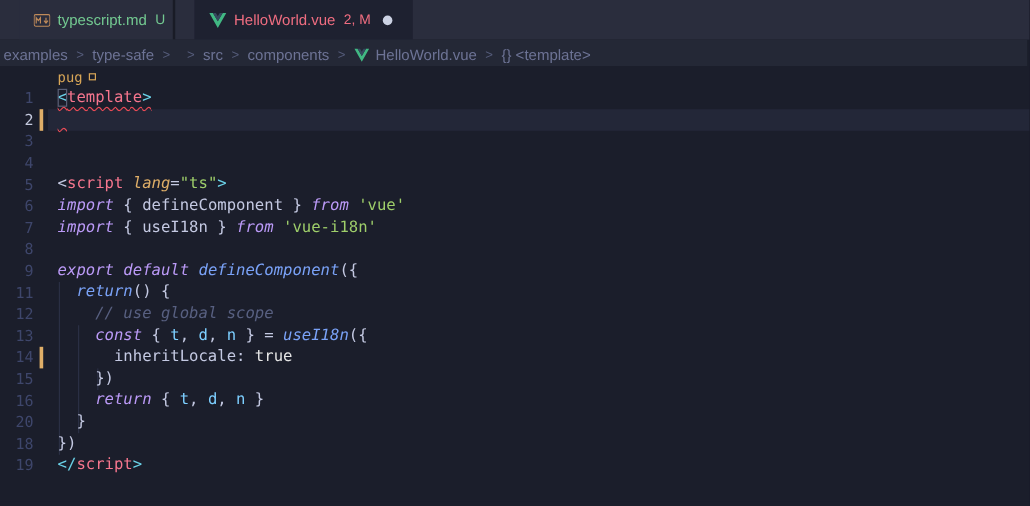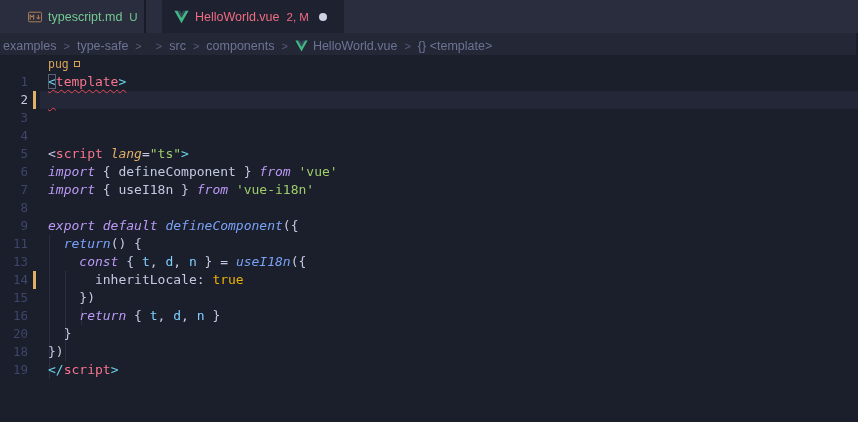--- a/index.html
+++ b/index.html
@@ -170,27 +170,31 @@
         </div>
         <div class="line">
           <div class="ln">9</div>
           <div class="code"><span style="color: rgb(187, 154, 247); font-style: italic;">export</span><span style="color: rgb(196, 201, 226);"> </span><span style="color: rgb(187, 154, 247); font-style: italic;">default</span><span style="color: rgb(196, 201, 226);"> </span><span style="color: rgb(122, 162, 247); font-style: italic;">defineComponent</span><span style="color: rgb(196, 201, 226);">({</span></div>
         </div>
         <div class="line">
           <div class="ln">11</div>
           <div class="code"><span style="color: rgb(196, 201, 226);">  </span><span style="color: rgb(122, 162, 247); font-style: italic;">return</span><span style="color: rgb(196, 201, 226);">() {</span></div>
         </div>
         <div class="line">
+          <div class="ln">12</div>
+          <div class="code"><span style="color: rgb(196, 201, 226);">    </span><span style="color: rgb(88, 96, 129); font-style: italic;">// use global scope</span></div>
+        </div>
+        <div class="line">
           <div class="ln">13</div>
           <div class="code"><span style="color: rgb(196, 201, 226);">    </span><span style="color: rgb(187, 154, 247); font-style: italic;">const</span><span style="color: rgb(196, 201, 226);"> { </span><span style="color: rgb(125, 207, 255);">t</span><span style="color: rgb(196, 201, 226);">, </span><span style="color: rgb(125, 207, 255);">d</span><span style="color: rgb(196, 201, 226);">, </span><span style="color: rgb(125, 207, 255);">n</span><span style="color: rgb(196, 201, 226);"> } = </span><span style="color: rgb(122, 162, 247); font-style: italic;">useI18n</span><span style="color: rgb(196, 201, 226);">({</span></div>
         </div>
         <div class="line">
           <div class="ln">14</div>
           <div class="git-marker"></div>
-          <div class="code"><span style="color: rgb(196, 201, 226);">      inheritLocale: </span><span style="color: #eab308;">true</span></div>
+          <div class="code"><span style="color: rgb(196, 201, 226);">      inheritLocale: </span><span style="color: #e5e5e5;">true</span></div>
         </div>
         <div class="line">
           <div class="ln">15</div>
           <div class="code"><span style="color: rgb(196, 201, 226);">    })</span></div>
         </div>
         <div class="line">
           <div class="ln">16</div>
           <div class="code"><span style="color: rgb(196, 201, 226);">    </span><span style="color: rgb(187, 154, 247); font-style: italic;">return</span><span style="color: rgb(196, 201, 226);"> { </span><span style="color: rgb(125, 207, 255);">t</span><span style="color: rgb(196, 201, 226);">, </span><span style="color: rgb(125, 207, 255);">d</span><span style="color: rgb(196, 201, 226);">, </span><span style="color: rgb(125, 207, 255);">n</span><span style="color: rgb(196, 201, 226);"> }</span></div>
         </div>
         <div class="line">

